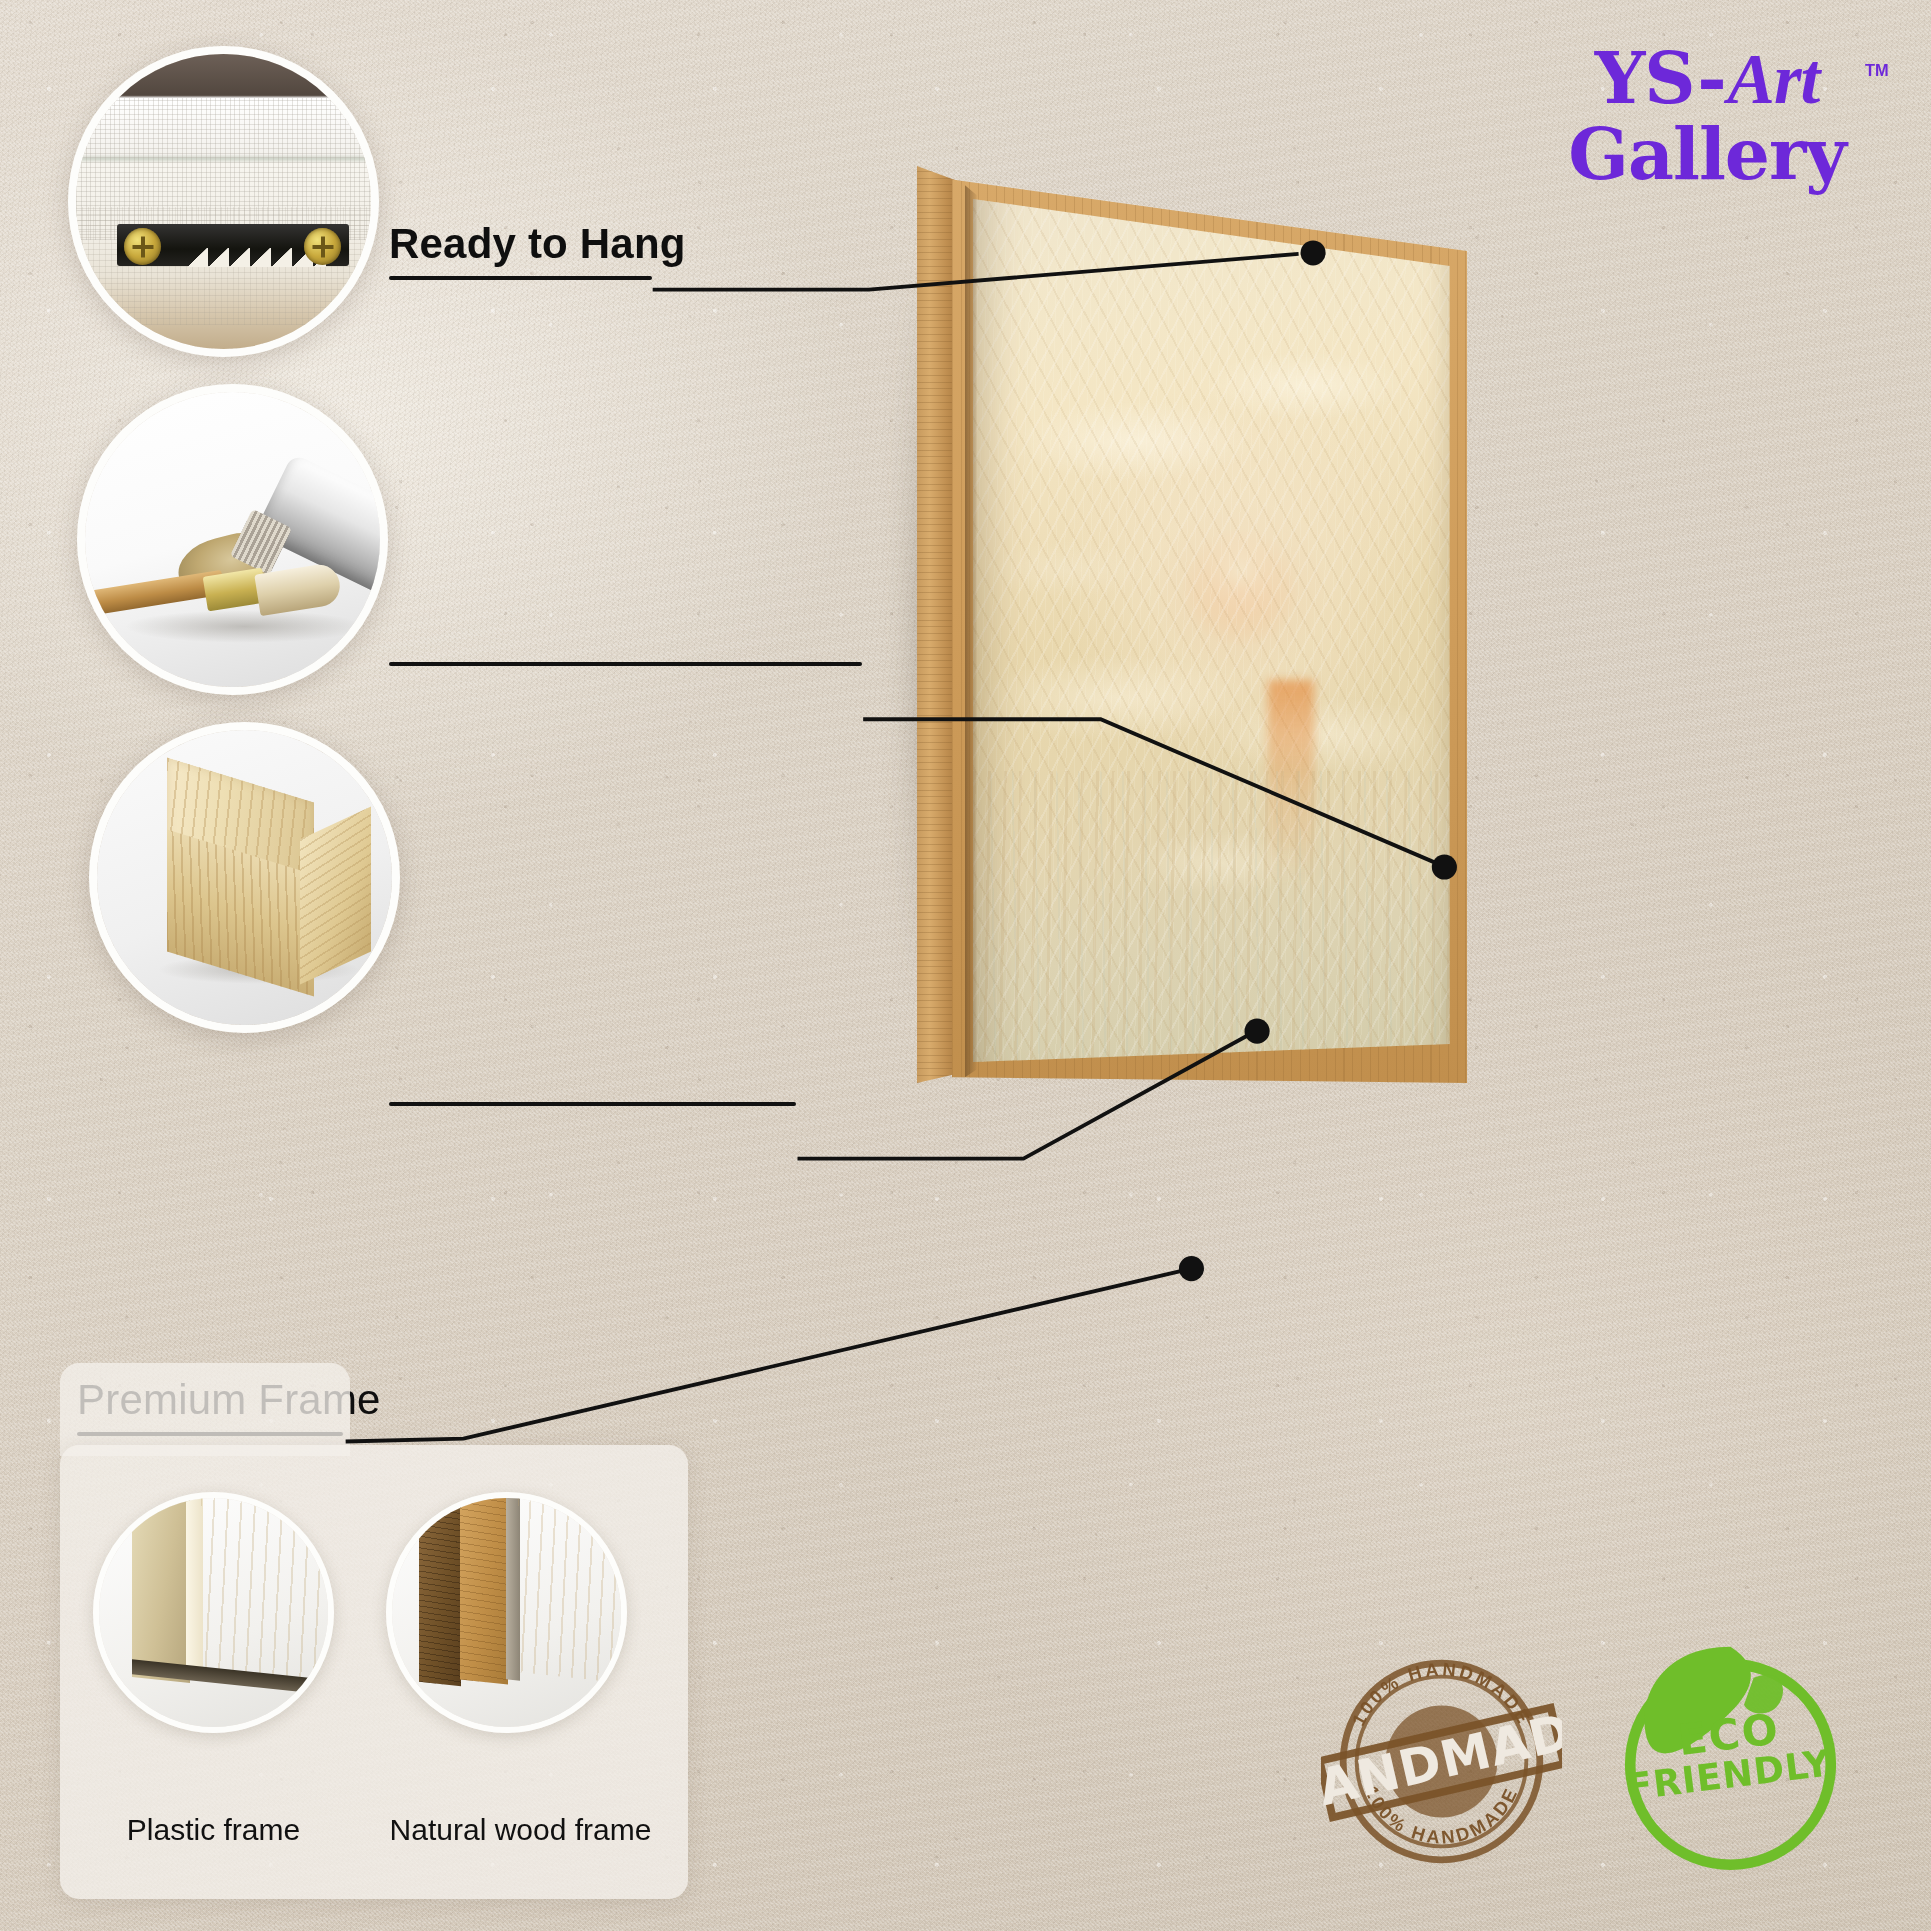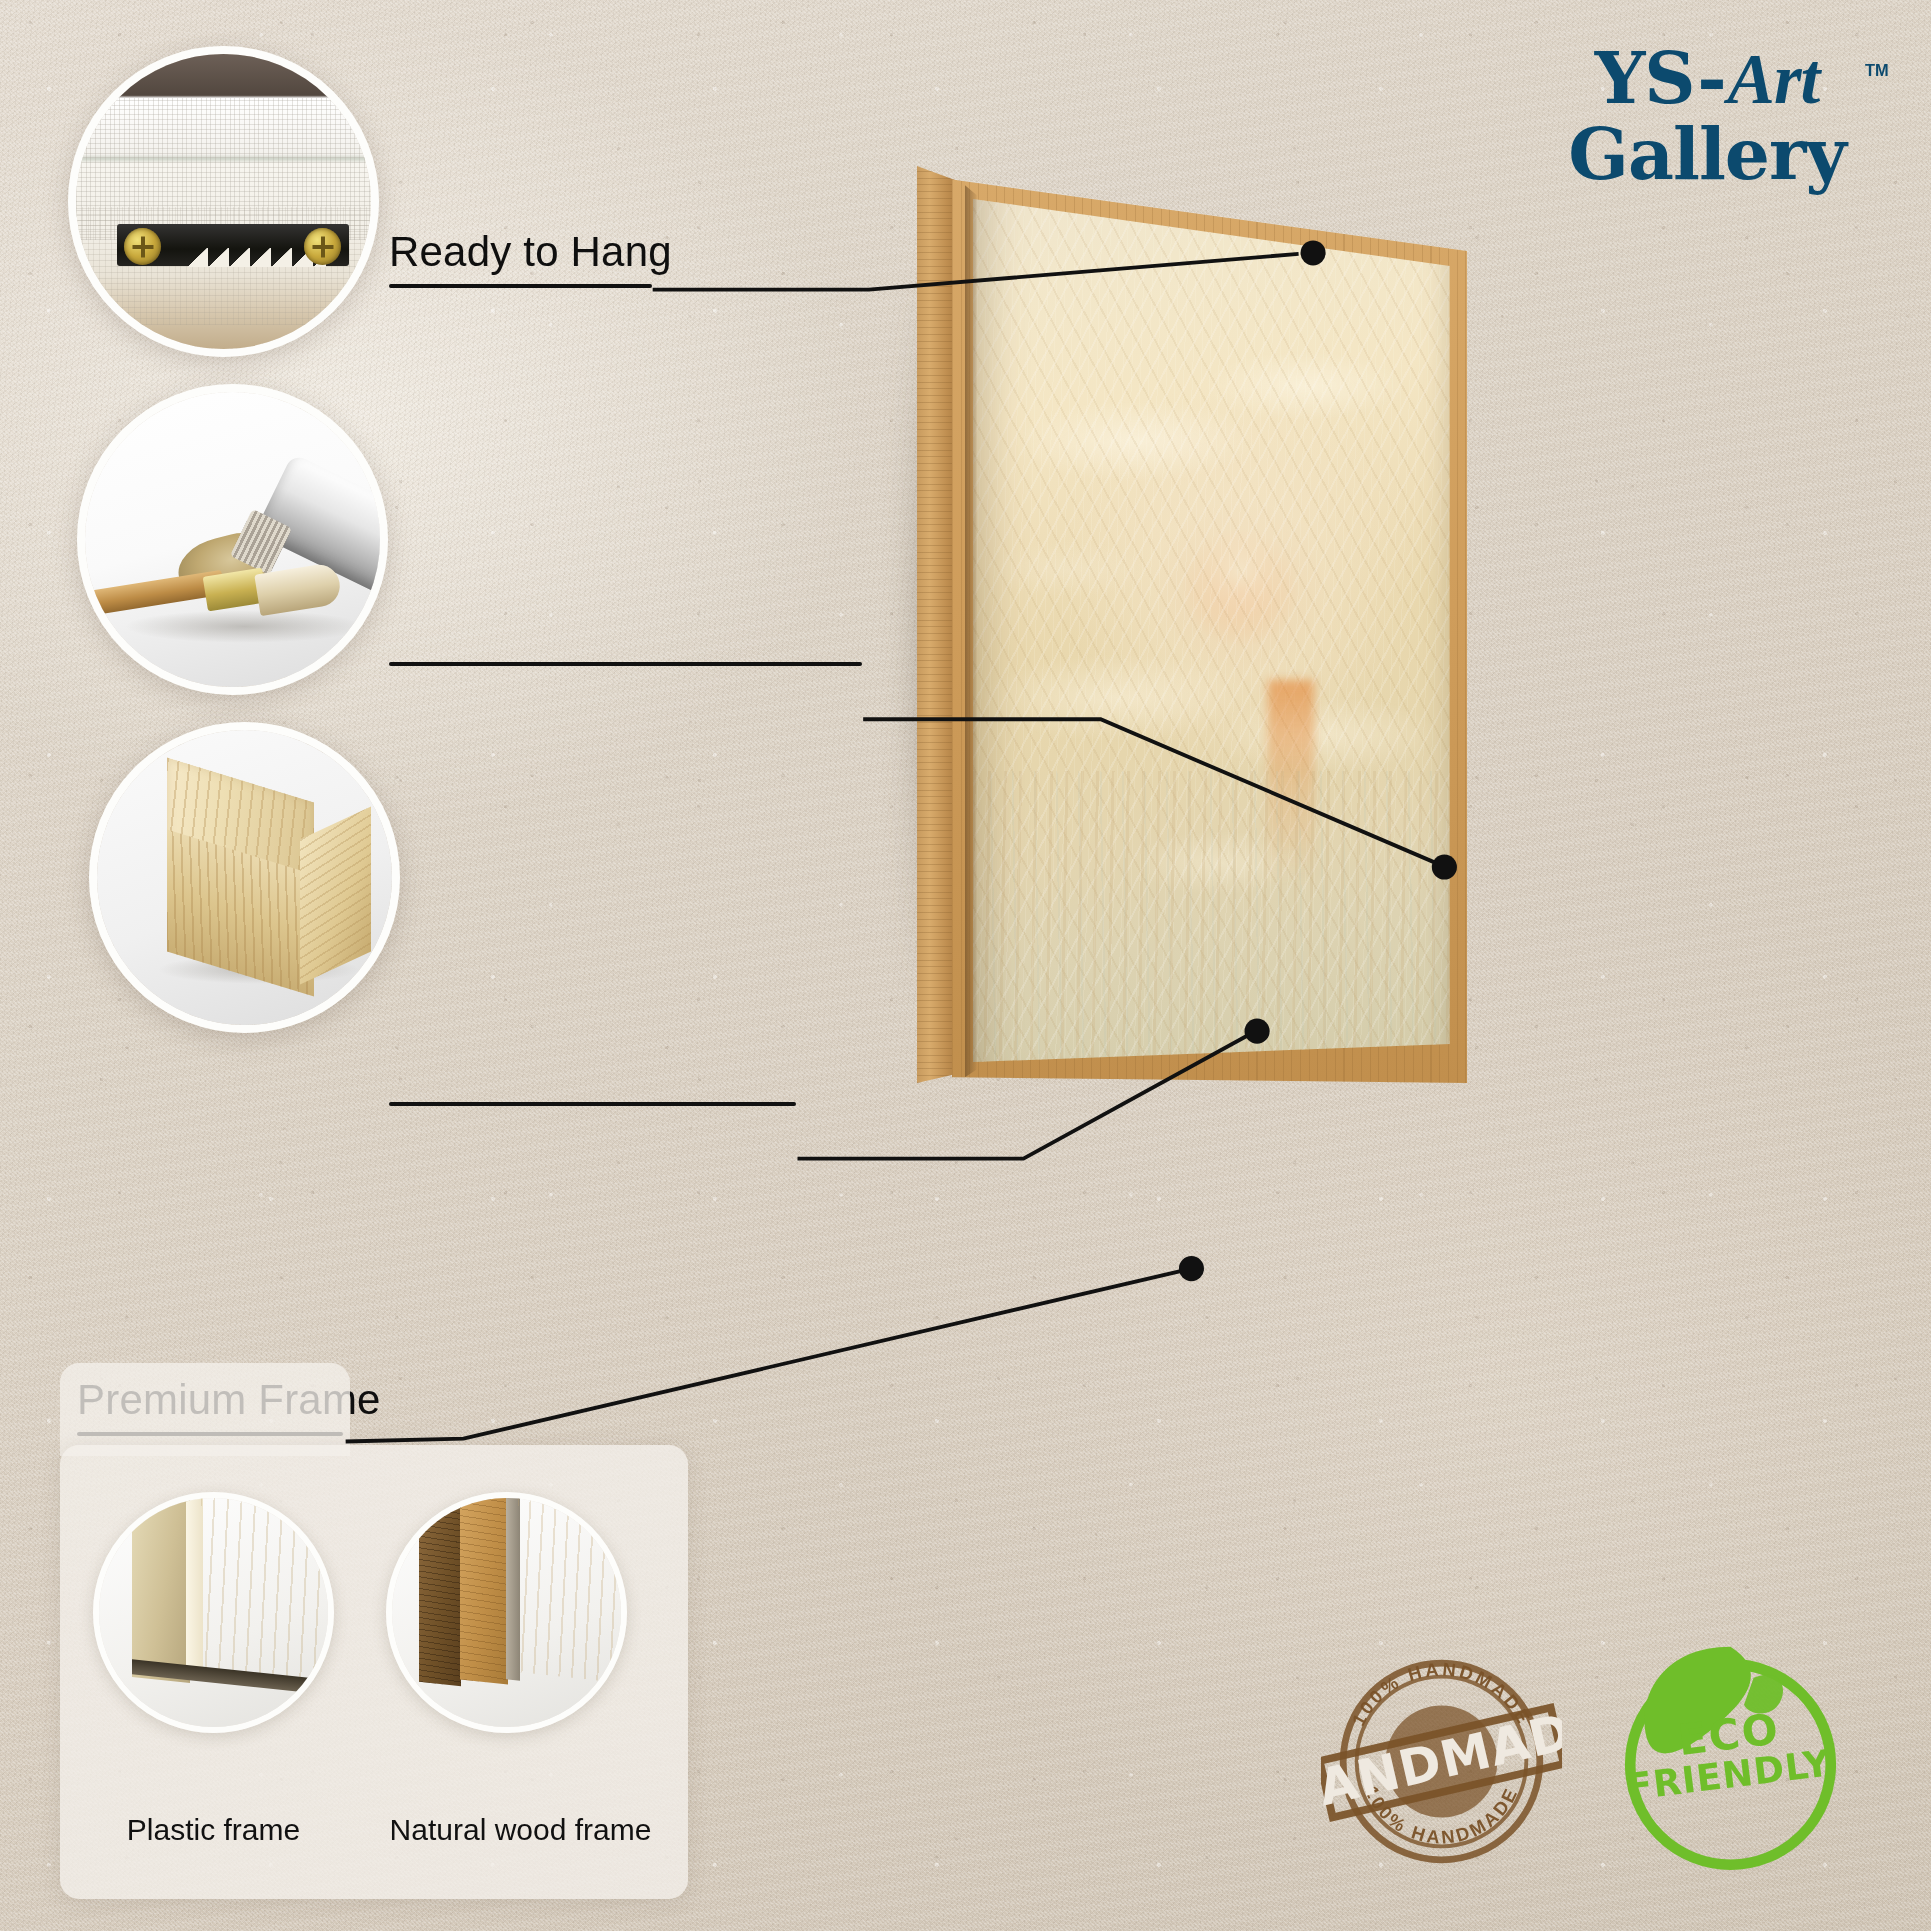--- a/index.html
+++ b/index.html
@@ -39,21 +39,21 @@
       radial-gradient(circle at 70% 78%, rgba(140,120,96,.15) 0 1.2px, transparent 1.9px),
       radial-gradient(circle at 22% 40%, rgba(255,255,255,.5) 0 1.7px, transparent 2.3px),
       radial-gradient(circle at 90% 12%, rgba(255,255,255,.45) 0 1.5px, transparent 2.1px);
     background-size:251px 251px, 299px 299px, 193px 193px, 338px 338px, 270px 270px, 406px 406px, 222px 222px, 290px 290px;
     opacity:.9;
   }
 
   
   #logo {
     position:absolute; left:1533px; top:43px; width:348px;
-    color:#0c4a6e; text-align:center;
+    color:#6d28d9; text-align:center;
   }
   #logo .row1 { font-size:71px; font-weight:700; letter-spacing:-1px; line-height:1; white-space:nowrap;
     font-family:"DejaVu Serif", serif; }
   #logo .row1 .ys { font-family:"DejaVu Serif", serif; }
   #logo .row1 .art { font-family:"Liberation Serif", serif; font-style:italic; font-weight:700; margin-left:1.9px; }
   #logo .row2 { font-size:71px; font-weight:700; line-height:1.05; margin-top:1.9px;
     font-family:"DejaVu Serif", serif; letter-spacing:-1px; }
   #logo .tm { position:absolute; right:-7.7px; top:5.8px; font-size:16.4px; font-weight:700; font-family:"Liberation Sans",sans-serif;margin-top:12px; }
 
   
@@ -191,21 +191,21 @@
 
   
   .label {
     position:absolute; color:#0f0f0f;
     font-size:42px; font-weight:500; letter-spacing:0.2px; white-space:nowrap;
   }
   .label .rule{
     display:block; height:3.9px; background:#111; margin-top:7.7px; border-radius:1.9px;
   }
 
-  #lbl-hang   { left:389px; top:228px; }
+  #lbl-hang   { left:389px; top:220px;font-weight:bold; }
   #lbl-hang .rule   { width:263px; }
   #lbl-paint  { left:389px; top:654px; }
   #lbl-paint .rule  { width:473px; }
   #lbl-stretch{ left:389px; top:1094px; }
   #lbl-stretch .rule{ width:407px; }
 
   
   #leaders { position:absolute; inset:0; pointer-events:none; }
 
   

